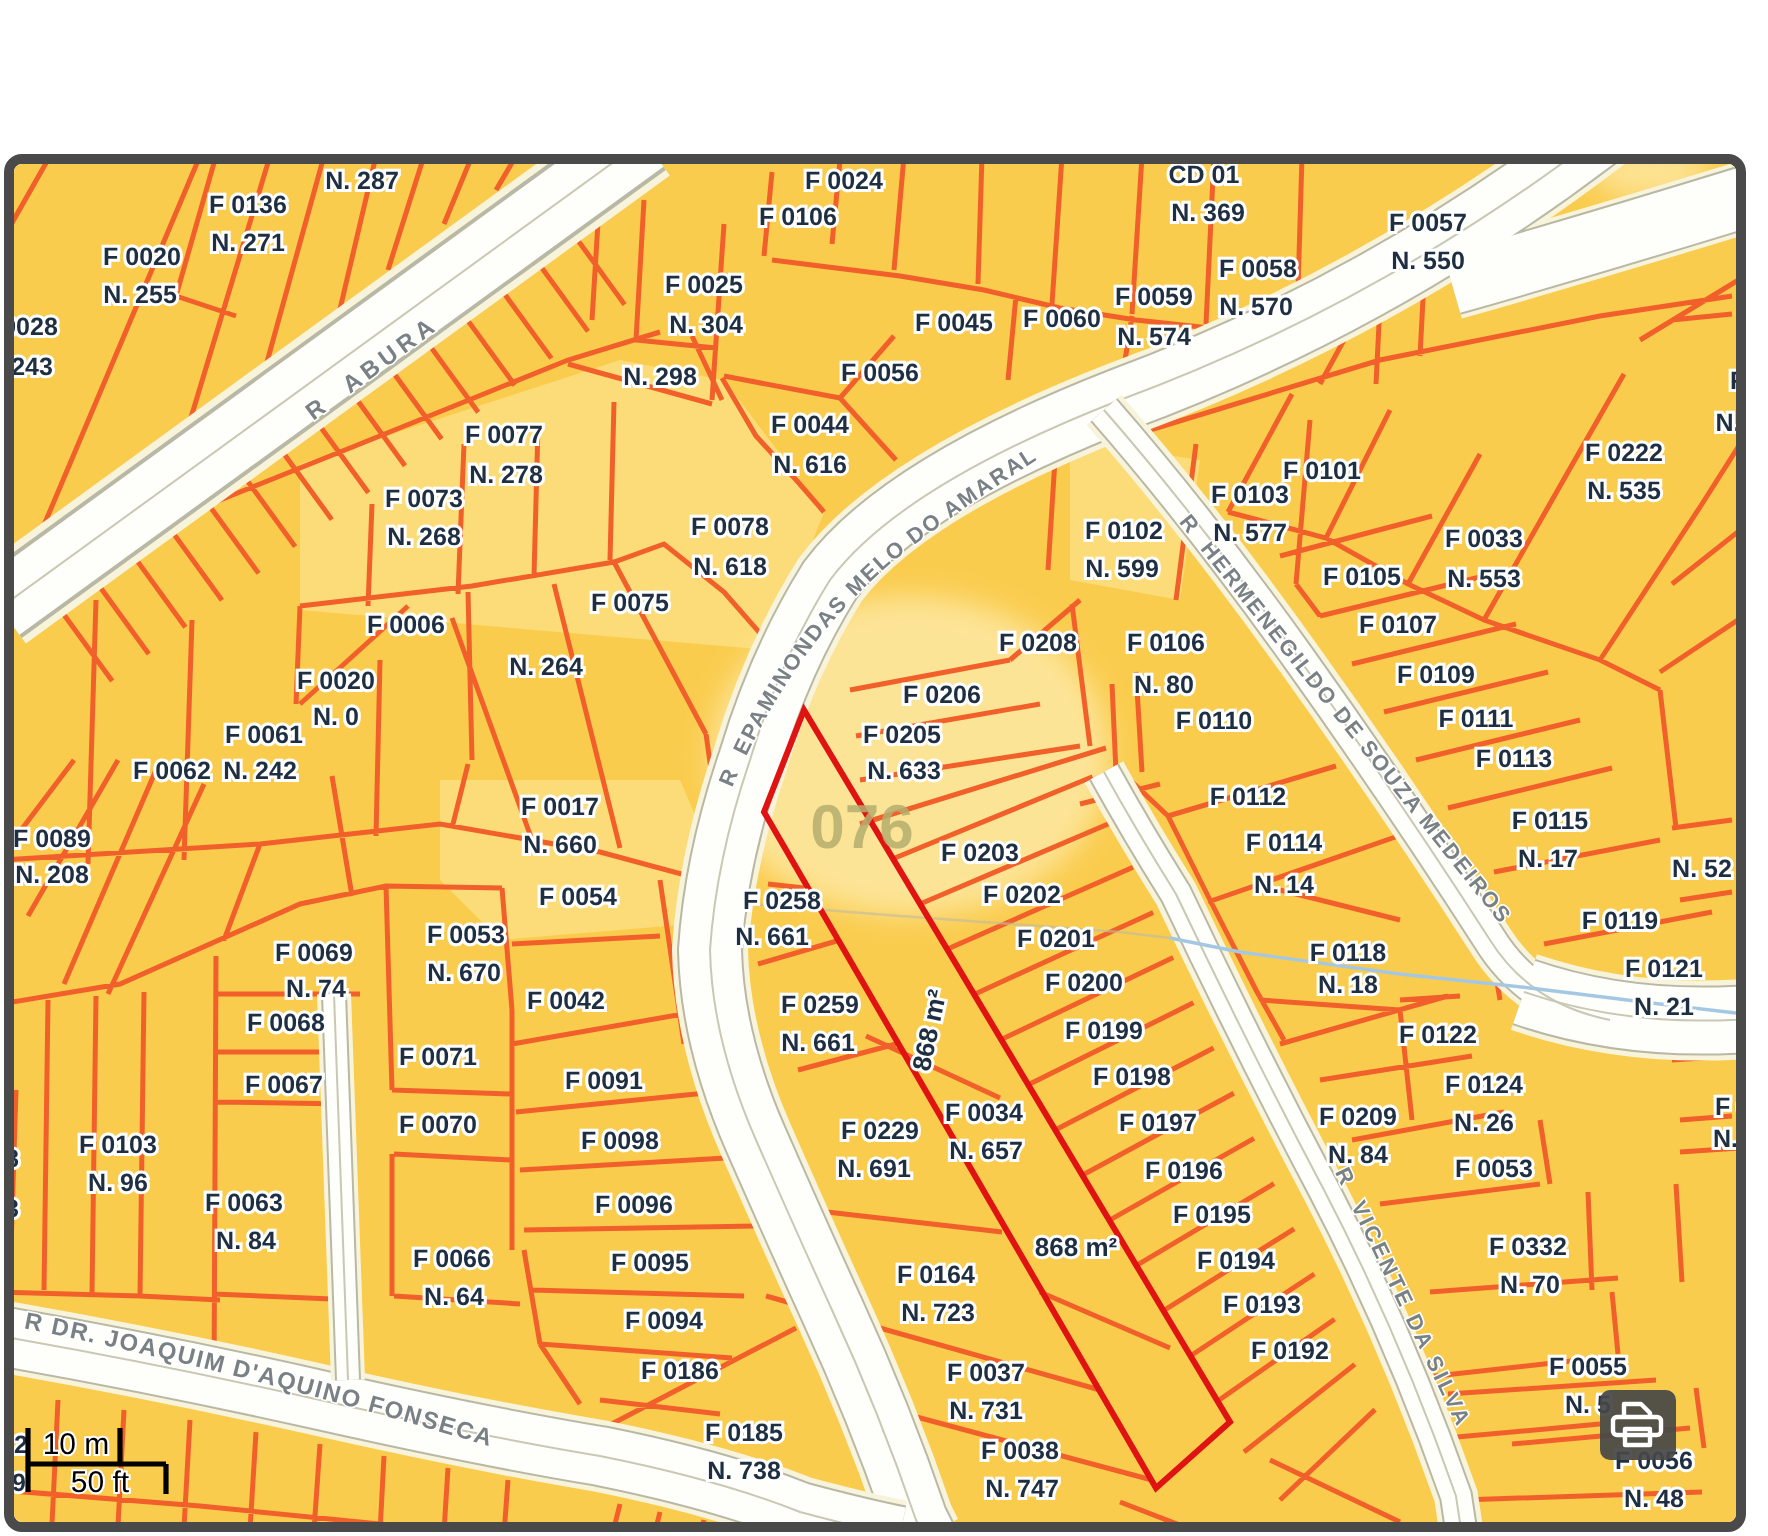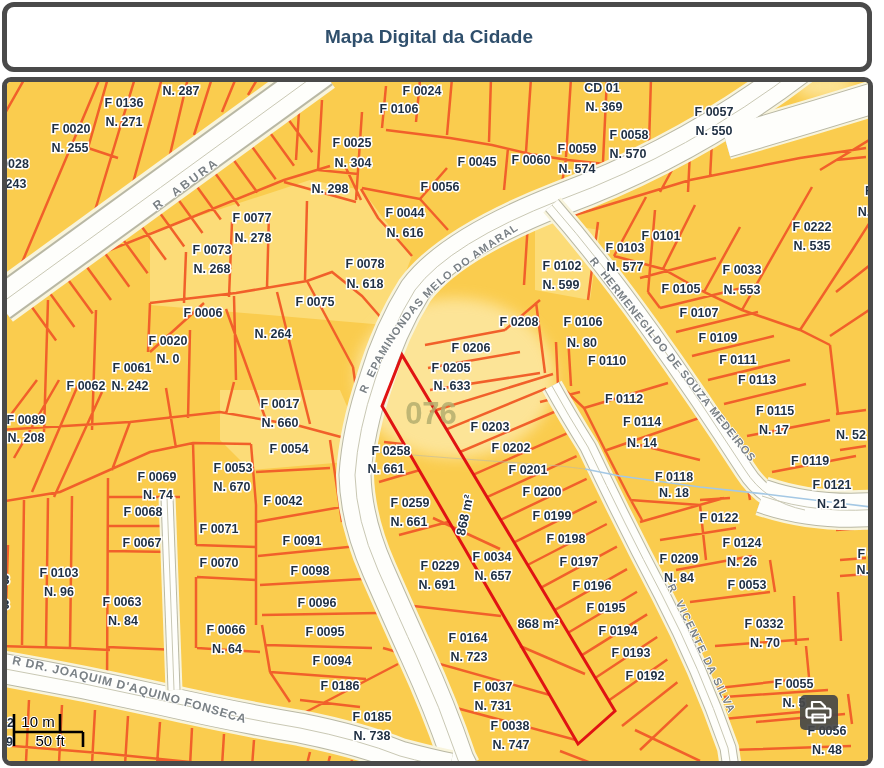--- a/index.html
+++ b/index.html
@@ -6,23 +6,20 @@
 #hdr{position:absolute;left:2px;top:2px;width:860px;height:60px;background:#fff;border:5px solid #4a4a4a;border-radius:12px;display:flex;align-items:center;justify-content:center}
 #hdr span{color:#2F4F6C;font-size:19px;font-weight:bold;position:relative;left:-8px}
 #mapb{position:absolute;left:2px;top:77px;width:861px;height:679px;border:5px solid #4a4a4a;border-radius:9px;overflow:hidden}
 svg text{font-family:"Liberation Sans",sans-serif;font-weight:bold;font-size:12.5px;fill:#1F2F42;stroke:#ffffff;stroke-width:3px;paint-order:stroke;text-anchor:middle}
 svg text.st{fill:#7A8185;font-size:12px;letter-spacing:2.5px;stroke-width:1.6px;text-anchor:start}
 svg text.wm{fill:#B5AE6E;stroke:none;font-size:31px;opacity:.85}
 svg text.sc{fill:#000;stroke:#fff;stroke-width:2px;font-weight:normal;font-size:15px}
 </style></head><body>
 <div id="page">
 
-<div id="hdr">
-      <span>Mapa Digital da Cidade</span>
-    </div>
 
 <div id="mapb">
 <svg width="861" height="679" viewBox="7 82 861 679">
 
 <rect x="0" y="70" width="884" height="768" fill="#FACC4E"></rect>
 
 <polygon points="150,232 310,180 362,190 412,256 385,325 150,305" fill="#FCDC78"></polygon>
 
 <polygon points="220,390 340,390 370,460 250,470 220,440" fill="#FCDC78"></polygon>
 

